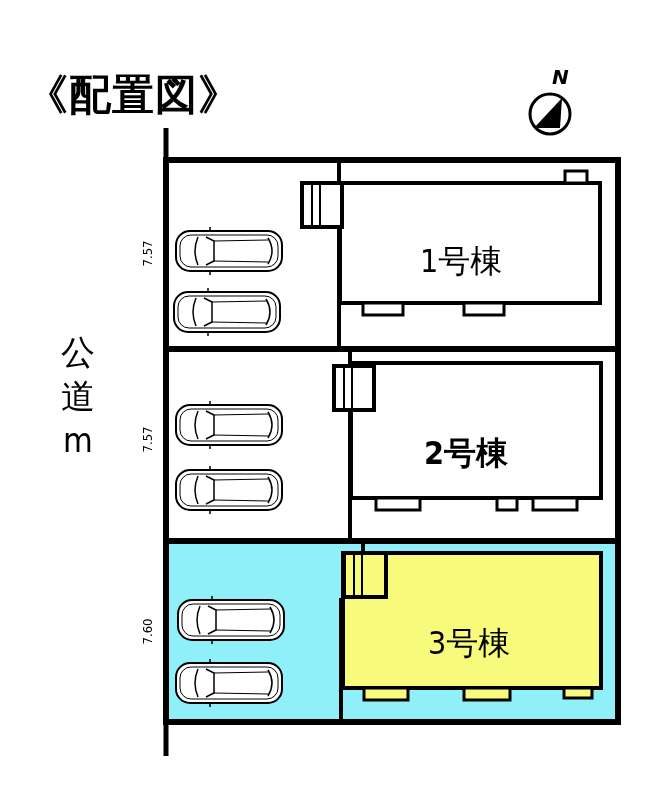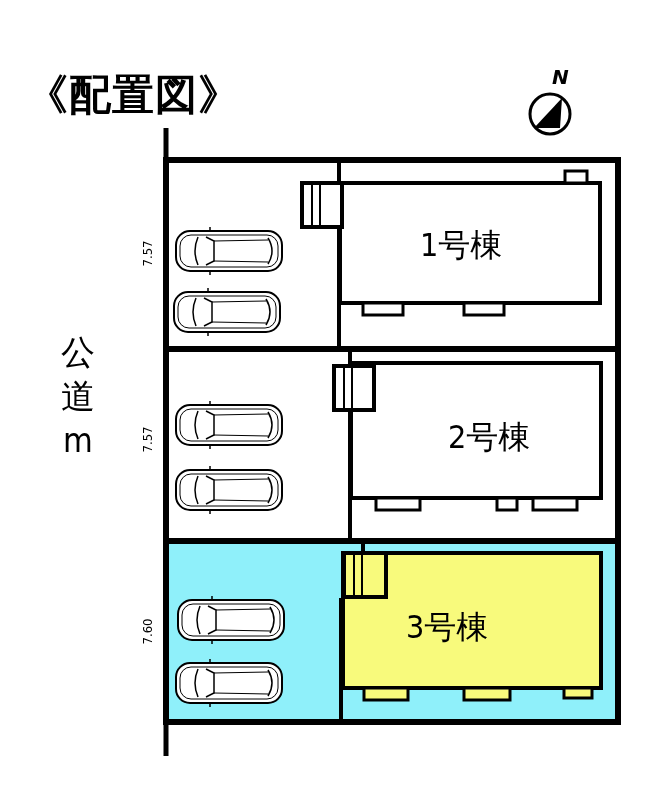--- a/index.html
+++ b/index.html
@@ -9,21 +9,21 @@
            color:#000; letter-spacing:1px; line-height:1;margin-top:24px; }
   .compass { position:absolute; left:522px; top:60px; width:60px; height:80px; }
   .road-label { position:absolute; left:38px; top:330px; width:80px; text-align:center;
                 font-family:"DejaVu Sans Condensed","DejaVu Sans", sans-serif; font-size:34px;
                 line-height:44px; color:#000; }
   .road-label div { white-space:nowrap; }
   .dim { position:absolute; font-size:13px; color:#000; transform:rotate(-90deg);
          transform-origin:center center; white-space:nowrap; font-family:"DejaVu Sans Condensed","DejaVu Sans",sans-serif;}
   svg { position:absolute; left:0; top:0; }
   .bname { position:absolute; font-size:32px; color:#000; white-space:nowrap;
-           font-family:"DejaVu Sans Condensed","DejaVu Sans",sans-serif; }
+           font-family:"DejaVu Sans Condensed","DejaVu Sans",sans-serif;margin-top:16px; }
 </style>
 </head>
 <body>
 
 <div class="title">《配置図》</div>
 
 <div class="compass">
   <svg width="60" height="80" viewBox="0 0 60 80">
     <text x="30" y="24" font-size="20" font-style="italic" font-weight="bold" font-family="DejaVu Sans, sans-serif">N</text>
     <circle cx="28" cy="54" r="20" fill="none" stroke="#000" stroke-width="3"></circle>
@@ -101,18 +101,18 @@
 
   <use href="#car" x="176" y="231"></use>
   <use href="#car" x="174" y="292"></use>
   <use href="#car" x="176" y="405"></use>
   <use href="#car" x="176" y="470"></use>
   <use href="#car" x="178" y="600"></use>
   <use href="#car" x="176" y="663"></use>
 </svg>
 
 <div class="bname" style="left:420px; top:224px;">1号棟</div>
-<div class="bname" style="left:448px; top:416px;">2号棟</div>
-<div class="bname" style="left:406px; top:606px;">3号棟</div>
+<div class="bname" style="left:424px; top:416px;font-weight:bold;">2号棟</div>
+<div class="bname" style="left:428px; top:606px;">3号棟</div>
 
 <div class="dim" style="left:134px; top:246px;">7.57</div>
 <div class="dim" style="left:134px; top:432px;">7.57</div>
 <div class="dim" style="left:134px; top:624px;">7.60</div>
 
 </body></html>

